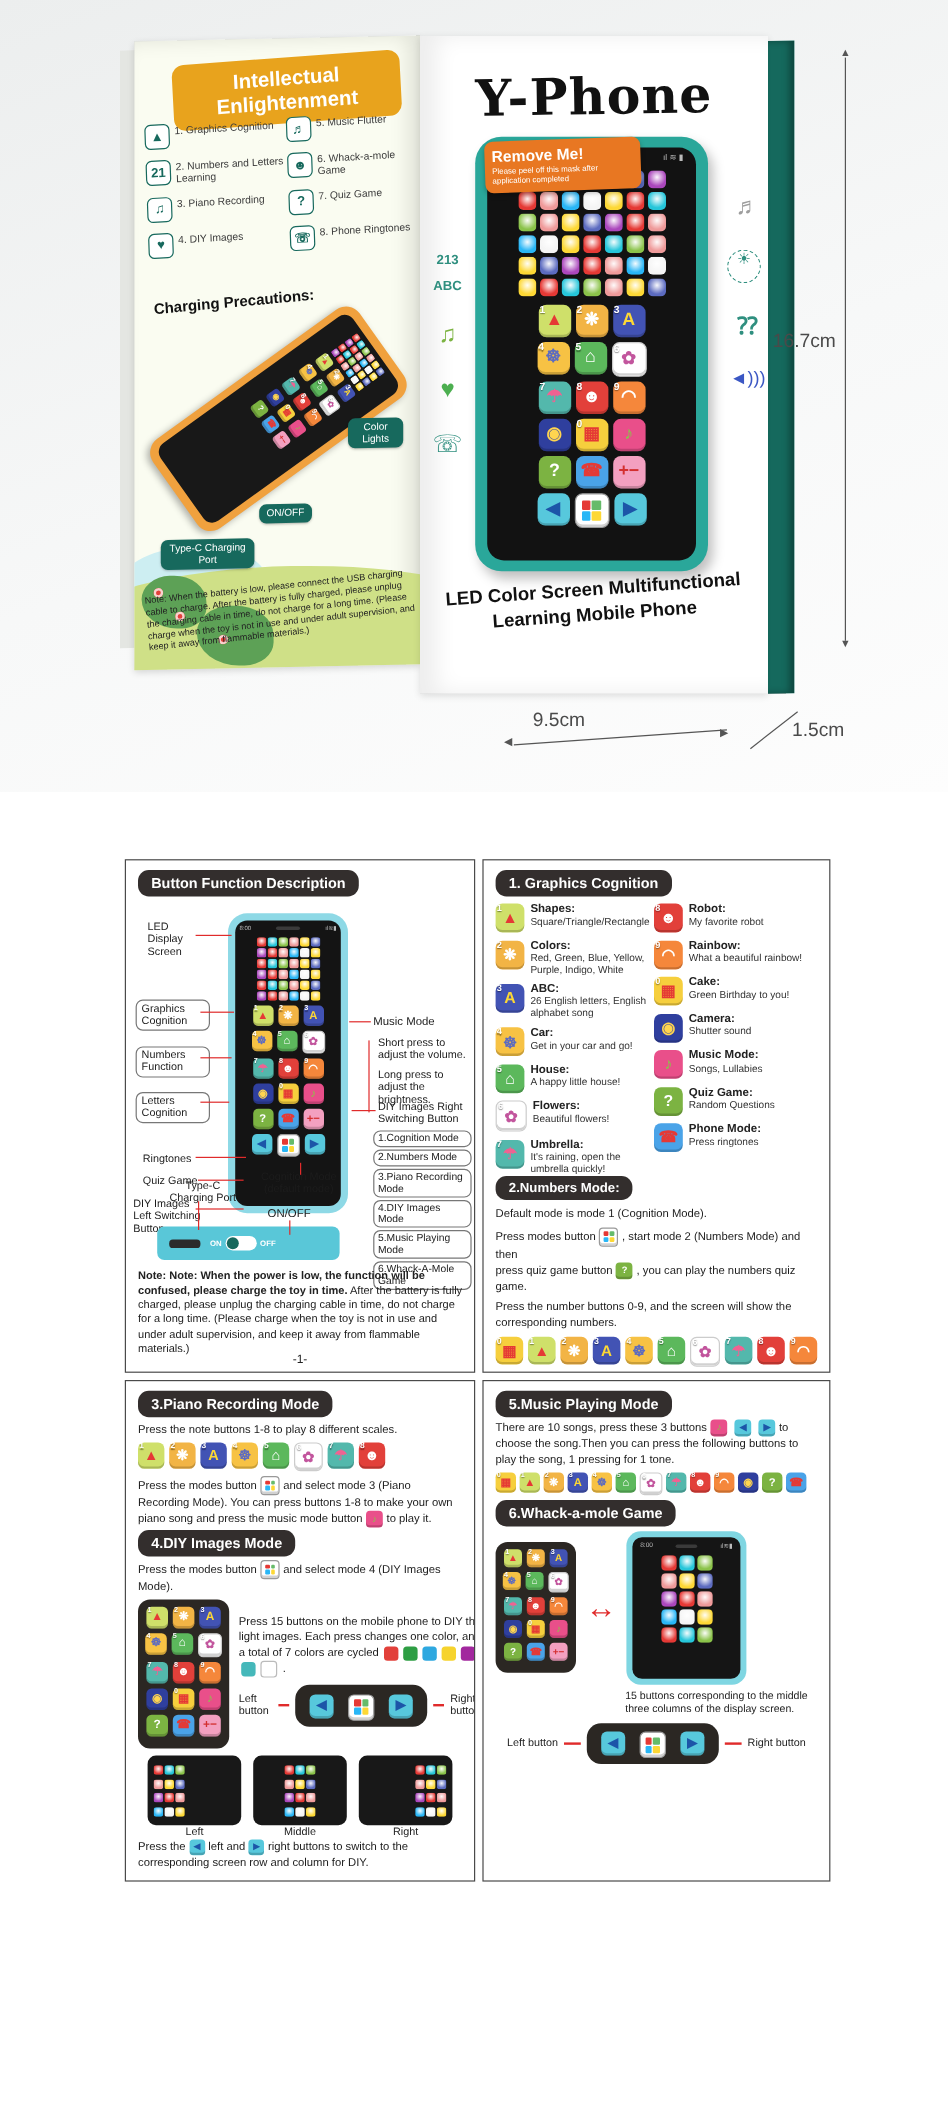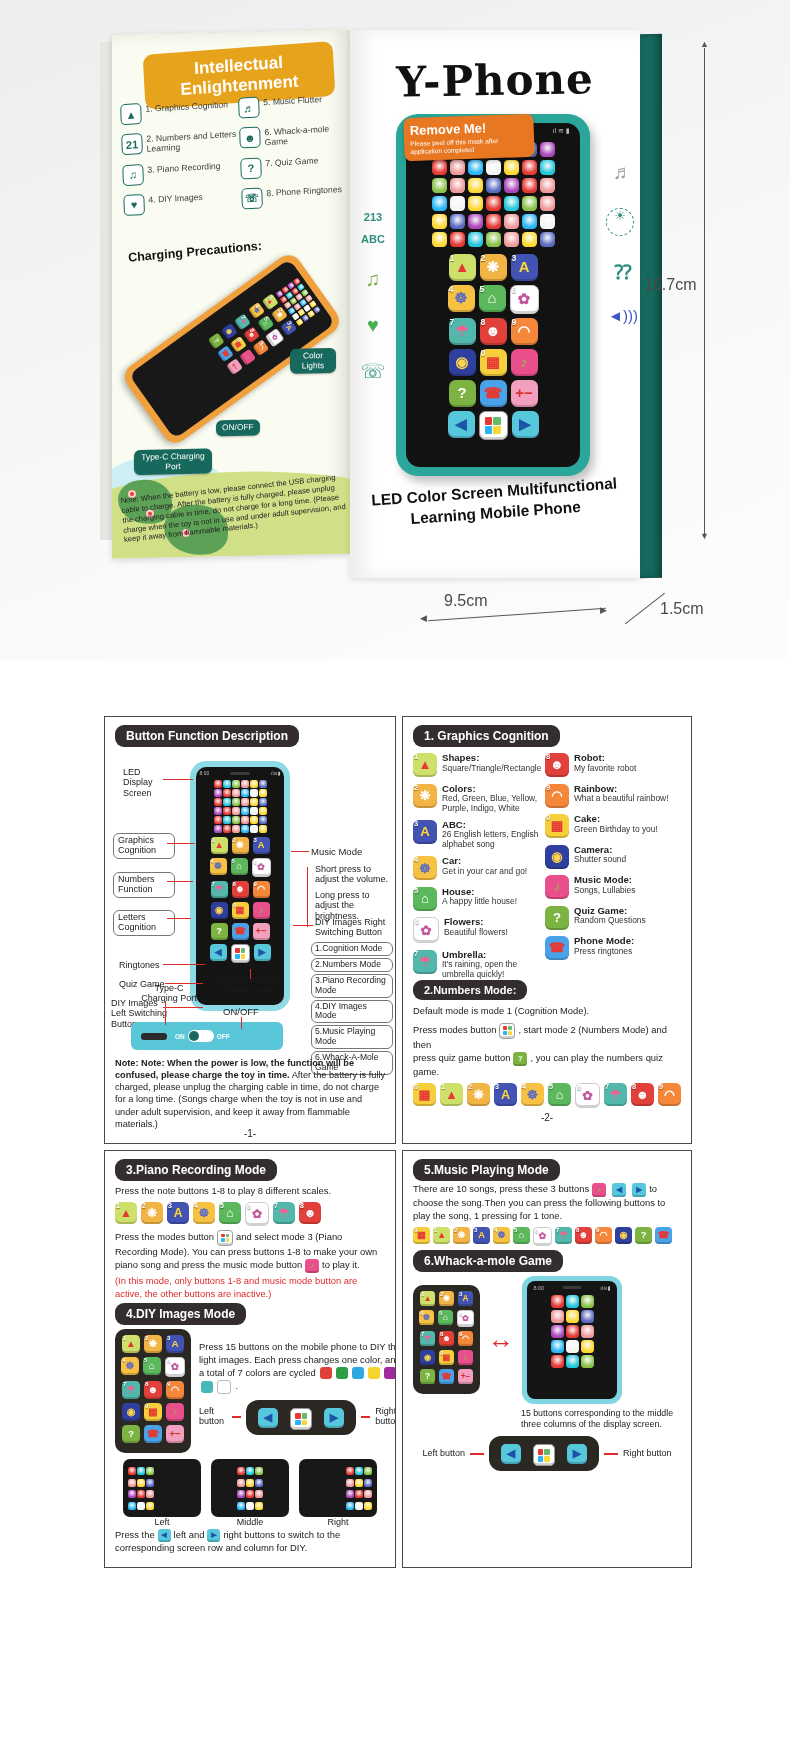--- a/index.html
+++ b/index.html
@@ -656,21 +656,21 @@
       <div class="cline" style="left:60px;top:266px;width:38px;height:1px;"></div>
       <div class="cline" style="left:58px;top:290px;width:40px;height:1px;"></div>
       <div class="cline" style="left:186px;top:134px;width:18px;height:1px;"></div>
       <div class="cline" style="left:202px;top:150px;width:1px;height:60px;"></div>
       <div class="cline" style="left:188px;top:208px;width:20px;height:1px;"></div>
       <div class="cline" style="left:60px;top:284px;width:1px;height:24px;"></div>
       <div class="cline" style="left:136px;top:300px;width:1px;height:12px;"></div>
       <div class="cline" style="left:145px;top:252px;width:1px;height:10px;"></div>
 
       <div class="notetext">
-        <b>Note: Note: When the power is low, the function will be confused, please charge the toy in time.</b> <span>After the battery is fully charged, please unplug the charging cable in time, do not charge for a long time. (Songs charge when the toy is not in use and under adult supervision, and keep it away from flammable materials.)</span>
+        <b>Note: Note: When the power is low, the function will be confused, please charge the toy in time.</b> <span>After the battery is fully charged, please unplug the charging cable in time, do not charge for a long time. (Please charge when the toy is not in use and under adult supervision, and keep it away from flammable materials.)</span>
       </div>
       <div class="pagenum p1num">-1-</div>
     </div>
 
     <div class="cell cellpad">
       <span class="hpill">1. Graphics Cognition</span>
       <div class="itemcols">
         <div class="icol a">
           <div class="item">
               <span><div class="tile" style="height: 24px; width: 24px; font-size: 13.2px; border-radius: 5.76px; background: rgb(207, 224, 106);">
@@ -822,20 +822,21 @@
                 <span style="background: rgb(41, 182, 246);"></span>
                 <span style="background: rgb(253, 216, 53);"></span>
               </div>
             </div>
           </span><span>, start mode 2 (Numbers Mode) and then</span><br>
         <span>press quiz game button</span><span class="inline-tile">
             <div class="tile" style="height: 14px; width: 14px; font-size: 7.7px; border-radius: 3.36px; background: rgb(124, 179, 66);">
               <span class="glyph" style="color: rgb(255, 255, 255);">?</span>
             </div>
           </span><span>, you can play the numbers quiz game.</span></div>
+      <div class="p">Press the number buttons 0-9, and the screen will show the corresponding numbers.</div>
       <div class="iconrow">
           <div class="tile" style="height: 23px; width: 23px; font-size: 12.65px; border-radius: 5.52px; background: rgb(246, 207, 61);">
             <span class="glyph" style="color: rgb(229, 57, 53);">▦</span>
             <span class="num" style="font-size: 7.36px;">0</span>
           </div>
           <div class="tile" style="height: 23px; width: 23px; font-size: 12.65px; border-radius: 5.52px; background: rgb(207, 224, 106);">
             <span class="glyph" style="color: rgb(229, 57, 53);">▲</span>
             <span class="num" style="font-size: 7.36px;">1</span>
           </div>
           <div class="tile" style="height: 23px; width: 23px; font-size: 12.65px; border-radius: 5.52px; background: rgb(242, 180, 69);">
@@ -919,22 +920,32 @@
                 <span style="background: rgb(102, 187, 106);"></span>
                 <span style="background: rgb(41, 182, 246);"></span>
                 <span style="background: rgb(253, 216, 53);"></span>
               </div>
             </div>
           </span><span>and select mode 3 (Piano Recording Mode).  You can press buttons 1-8 to make your own piano song and press the music mode button</span><span class="inline-tile">
             <div class="tile" style="height: 14px; width: 14px; font-size: 7.7px; border-radius: 3.36px; background: rgb(233, 79, 138);">
               <span class="glyph" style="color: rgb(139, 195, 74);">♪</span>
             </div>
           </span><span>to play it.</span></div>
-      <div class="p red" style="margin:2px 0;">(In this mode, only buttons 1-8 and music mode button are active, the other buttons are inactive.)</div>
       <span class="hpill">4.DIY Images Mode</span>
+      <div class="p" style="margin:3px 0;">
+        <span>Press the modes button</span><span class="inline-tile">
+            <div class="tile" style="height: 14px; width: 14px; font-size: 7.7px; border-radius: 3.36px; background: rgb(255, 255, 255); border: 1px solid rgb(153, 153, 153);">
+              <div class="modes-grid">
+                <span style="background: rgb(229, 57, 53);"></span>
+                <span style="background: rgb(102, 187, 106);"></span>
+                <span style="background: rgb(41, 182, 246);"></span>
+                <span style="background: rgb(253, 216, 53);"></span>
+              </div>
+            </div>
+          </span><span>and select mode 4 (DIY Images Mode).</span></div>
       <div class="figrow">
         <div class="grid15">
             <div>
               <div class="app-row">
                 <div class="tile" style="height: 18px; width: 18px; font-size: 9.9px; border-radius: 4.32px; background: rgb(207, 224, 106);">
                   <span class="glyph" style="color: rgb(229, 57, 53);">▲</span>
                   <span class="num" style="font-size: 6px;">1</span>
                 </div>
                 <div class="tile" style="height: 18px; width: 18px; font-size: 9.9px; border-radius: 4.32px; background: rgb(242, 180, 69);">
                   <span class="glyph" style="color: rgb(255, 255, 255);">❋</span>

